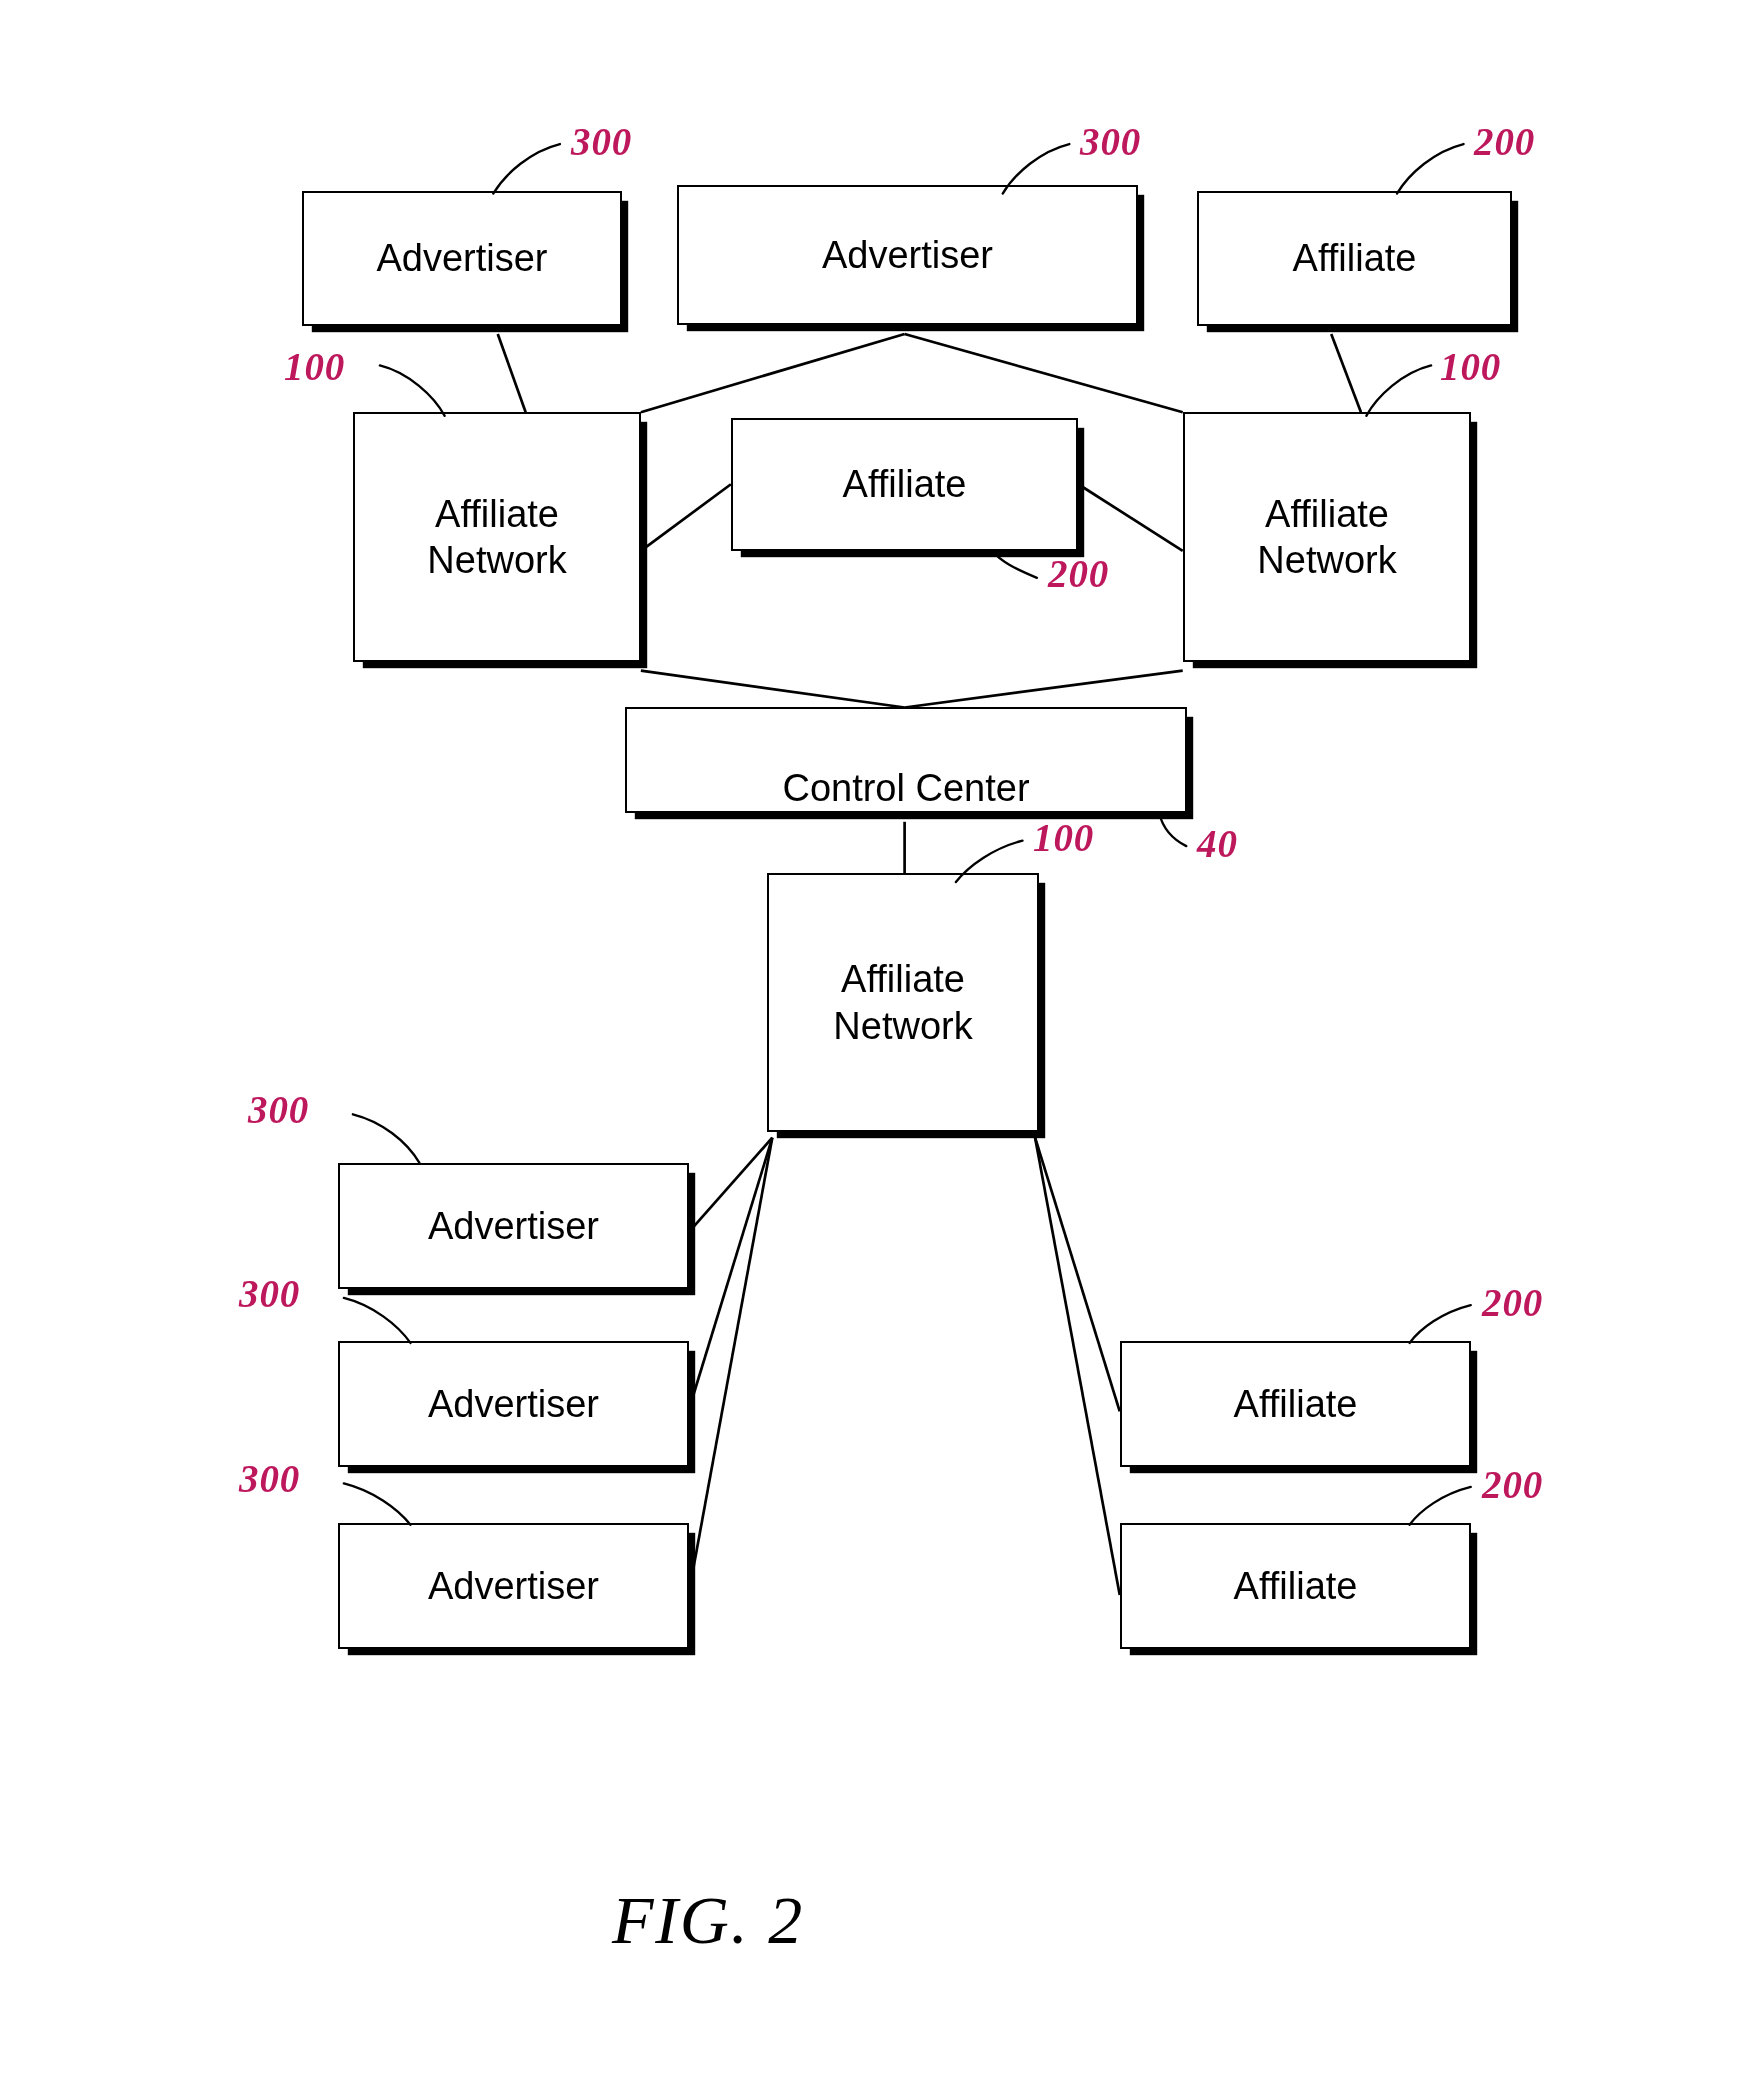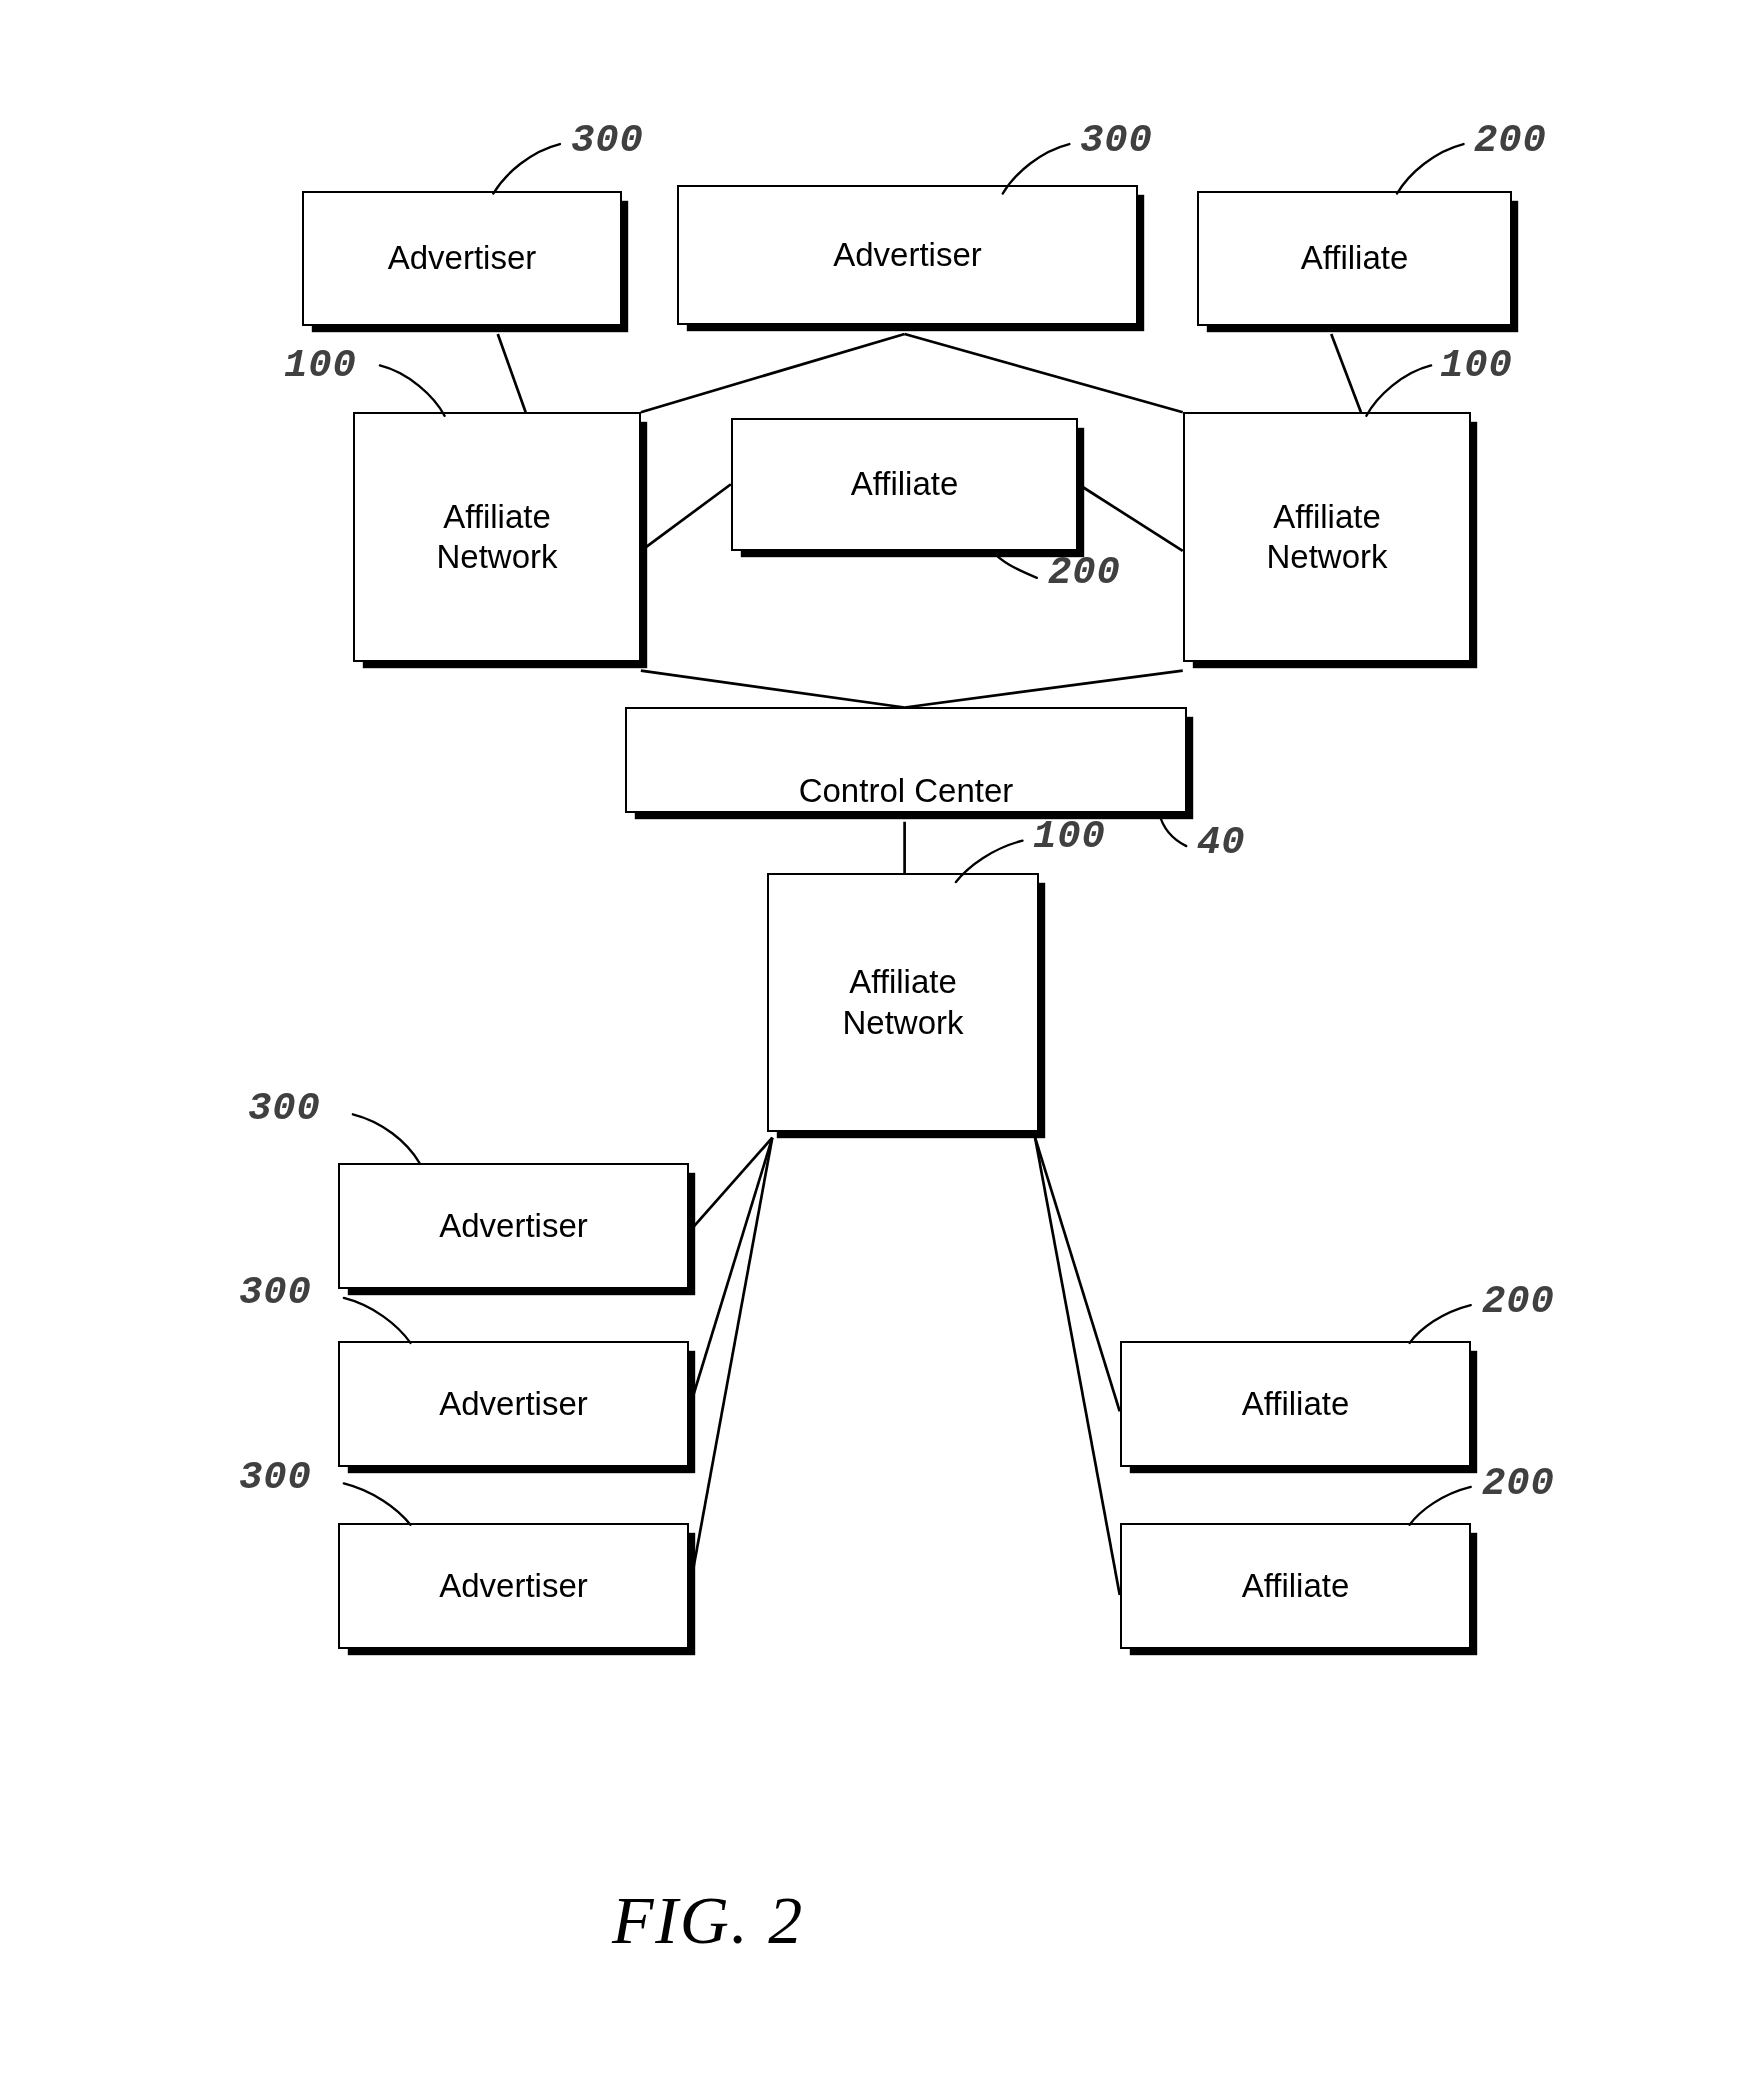--- a/index.html
+++ b/index.html
@@ -11,27 +11,27 @@
   
   #wires{position:absolute;left:0;top:0;width:1757px;height:2081px;z-index:1;}
   #leaders{position:absolute;left:0;top:0;width:1757px;height:2081px;z-index:3;}
 
   
   .node{position:absolute;z-index:2;background:#fff;
         border:2.7px solid #000;
         box-shadow: 8px 8px 0 -1.8px #000;
         display:flex;align-items:center;justify-content:center;
         box-sizing:border-box;}
-  .node .lbl{font-size:33px;color:#000;line-height:1.22;text-align:center;
+  .node .lbl{font-size:38px;color:#000;line-height:1.22;text-align:center;
              white-space:pre-line;letter-spacing:0px;}
 
   
   .ref{position:absolute;z-index:4;
-       font-family:Liberation Mono, monospace;
-       font-style:italic;font-weight:700;font-size:39px;color:#404040;
+       font-family:Liberation Serif, serif;
+       font-style:italic;font-weight:700;font-size:39px;color:#be185d;
        letter-spacing:0.9px;white-space:nowrap;}
 
   
   #caption{position:absolute;z-index:4;left:0;top:1881px;width:1416px;
            text-align:center;
            font-family:"Liberation Serif", serif;
            font-style:italic;font-size:68px;color:#000;letter-spacing:1.8px;}
 </style>
 </head>
 <body>

